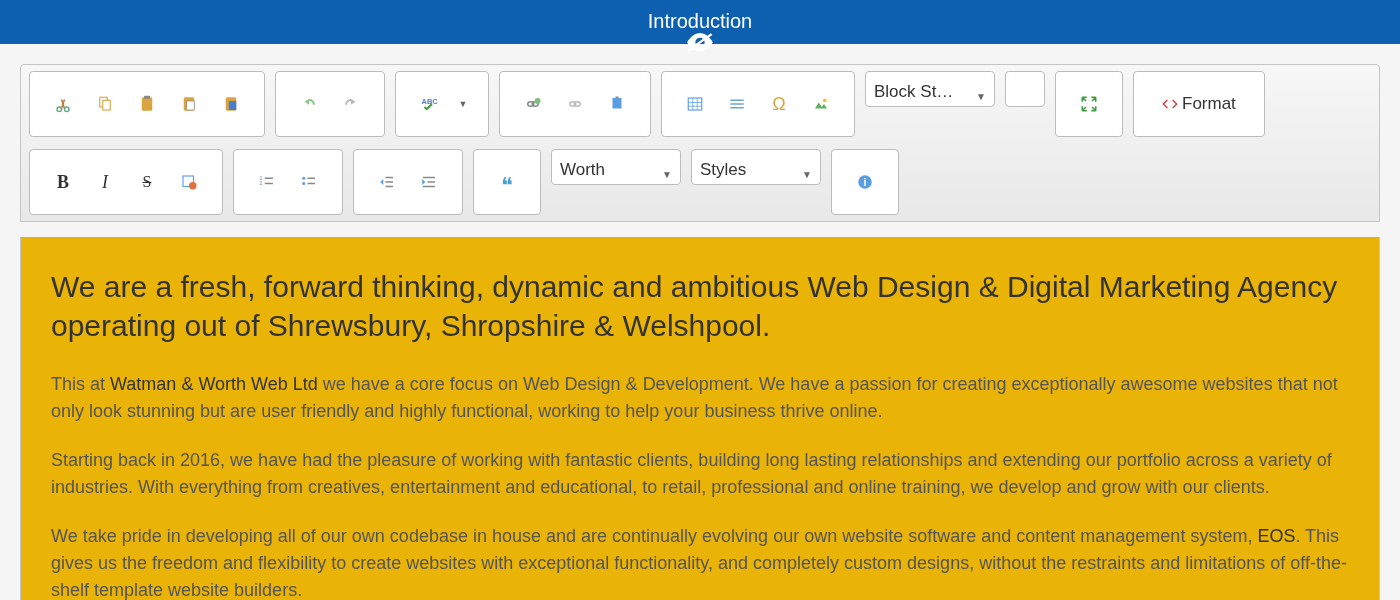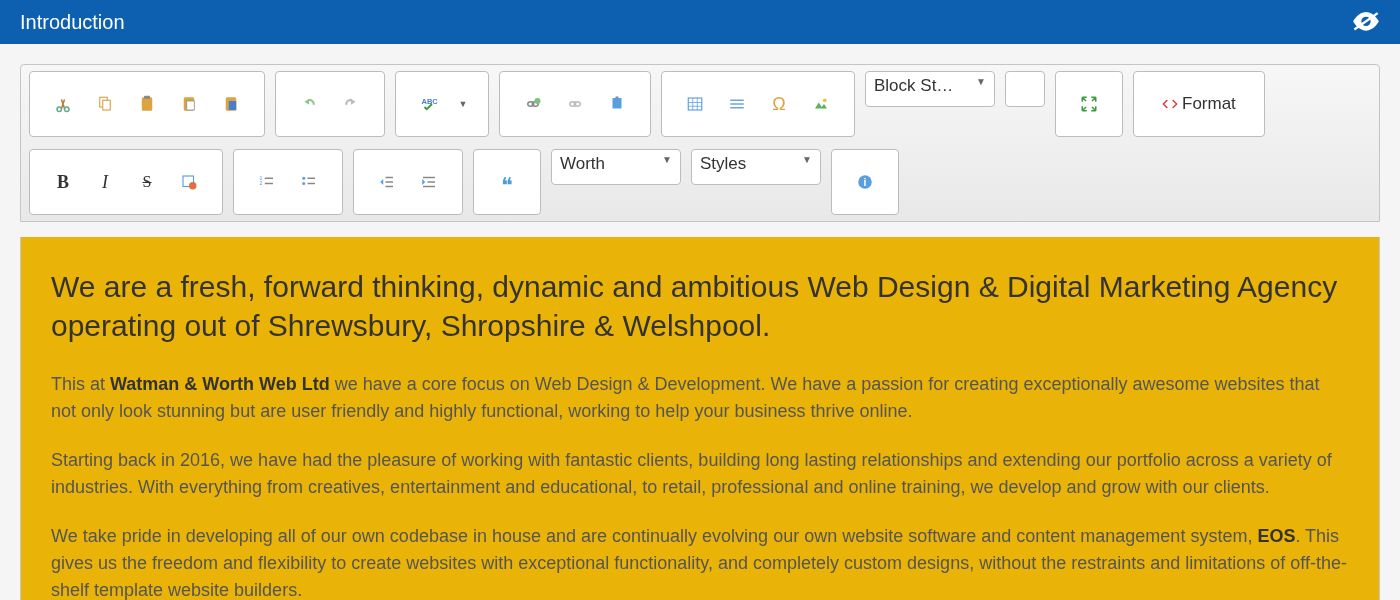--- a/index.html
+++ b/index.html
@@ -1,40 +1,40 @@
 <!DOCTYPE html>
 <html><head>
 <meta charset="utf-8">
 <style>
   * { box-sizing: border-box; margin: 0; padding: 0; }
   body { font-family: Arial, Helvetica, sans-serif; background: #f5f5f5; width: 1400px; height: 600px; overflow: hidden; }
-  .header { background: #0d5fb0; color: #fff; padding: 10px 20px; display: flex; justify-content: space-between; align-items: center; height: 44px; }
+  .header { background: #0d5fb0; color: #fff; padding: 10px 20px; display: flex; justify-content: space-between; align-items: center; height: 44px; flex-direction: column; }
   .header-title { font-size: 20px; font-weight: 300; }
   .visibility-icon { width: 28px; height: 20px; cursor: pointer; }
   .visibility-icon svg { fill: #fff; }
 
   .editor-wrap { padding: 20px; }
   .toolbar { background: linear-gradient(to bottom, #f7f7f7, #e8e8e8); border: 1px solid #c5c5c5; border-radius: 4px 4px 0 0; padding: 6px 8px; display: flex; flex-wrap: wrap; gap: 6px 10px; }
   .tb-group { display: inline-flex; background: #fff; border: 1px solid #bcbcbc; border-radius: 4px; padding: 18px; gap: 12px; }
   .tb-btn { width: 30px; height: 28px; display: flex; align-items: center; justify-content: center; cursor: pointer; border-radius: 3px; background: transparent; border: none; font-size: 14px; color: #333; }
   .tb-btn svg { width: 18px; height: 18px; }
   .tb-btn.bold { font-weight: bold; font-family: "Times New Roman", serif; font-size: 18px; }
   .tb-btn.italic { font-style: italic; font-family: "Times New Roman", serif; font-size: 18px; }
   .tb-btn.strike { text-decoration: line-through; font-family: "Times New Roman", serif; font-size: 16px; }
   .tb-btn.quote { color: #4a9ed8; font-size: 22px; font-family: Georgia, serif; line-height: 14px; padding-top: 8px; }
 
-  .tb-combo { display: inline-flex; align-items: flex-start; background: #fff; border: 1px solid #bcbcbc; border-radius: 4px; padding: 4px 8px; height: 36px; cursor: pointer; gap: 0; font-size: 17px; color: #333; }
+  .tb-combo { display: inline-flex; align-items: flex-end; background: #fff; border: 1px solid #bcbcbc; border-radius: 4px; padding: 4px 8px; height: 36px; cursor: pointer; gap: 0; font-size: 17px; color: #333; }
   .tb-combo .caret { font-size: 10px; color: #666; }
   .tb-combo.wide { width: 130px; justify-content: space-between; }
   .tb-combo.small { width: 40px; justify-content: center; }
 
   .content { background: #eab308; border: 1px solid #c5c5c5; border-top: none; padding: 30px 30px 10px 30px; height: 430px; overflow: hidden; margin-top: 15px; }
   .content h1 { font-size: 30px; font-weight: 400; color: #333; line-height: 1.3; margin-bottom: 26px; }
   .content p { font-size: 18px; color: #555; line-height: 1.5; margin-bottom: 22px; }
-  .content strong { font-weight: bold; color: #333; }
+  .content strong { font-weight: normal; color: #333; }
 
   .source-label { margin-left: 4px; font-size: 17px; color: #333; }
 </style>
 </head>
 <body>
 
 <div class="header">
   <span class="header-title">Introduction</span>
   <span class="visibility-icon">
     <svg viewBox="0 0 24 16">

